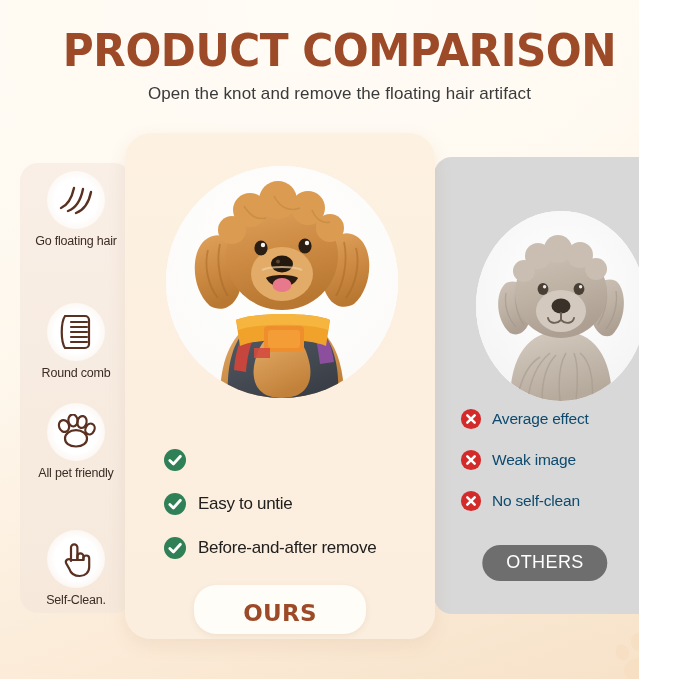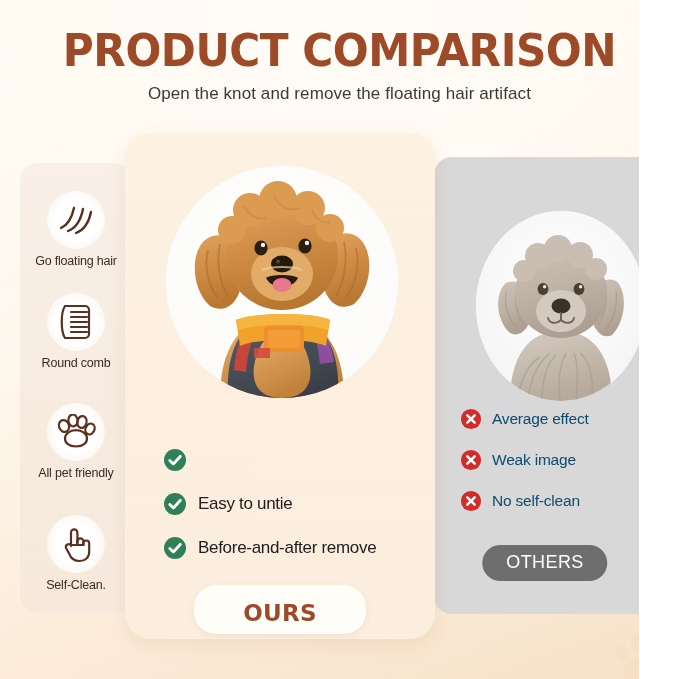--- a/index.html
+++ b/index.html
@@ -241,32 +241,32 @@
     <div class="pad" style="left:10px; top:30px; width:30px; height:25px;"></div>
   </div>
 
   <div id="header">
     <h1 id="title">PRODUCT COMPARISON</h1>
     <p id="subtitle">Open the knot and remove the floating hair artifact</p>
   </div>
 
   <div id="feature-rail">
 
-    <div class="feature" style="top:28px;text-align:center;">
+    <div class="feature" style="top:8px;text-align:center;">
       <div class="feature-icon-wrap">
         <svg width="40" height="34" viewBox="0 0 40 34" fill="none" stroke="#5A3020" stroke-width="2.4" stroke-linecap="round">
           <path d="M5 25 C 12 22, 16 14, 18 5"></path>
           <path d="M12 28 C 20 25, 25 16, 27 6"></path>
           <path d="M20 30 C 28 27, 33 19, 35 9"></path>
         </svg>
       </div>
       <div class="feature-label">Go floating hair</div>
     </div>
 
-    <div class="feature" style="top:130px;">
+    <div class="feature" style="top:140px;">
       <div class="feature-icon-wrap">
         <svg width="34" height="40" viewBox="0 0 34 40" fill="none" stroke="#5A3020" stroke-width="2.2" stroke-linecap="round">
           <path d="M6 4 h20 a4 4 0 0 1 4 4 v24 a4 4 0 0 1 -4 4 h-20 a6 18 0 0 1 0 -32 z"></path>
           <path d="M12 10 h16 M12 15 h16 M12 20 h16 M12 25 h16 M12 30 h16"></path>
         </svg>
       </div>
       <div class="feature-label">Round comb</div>
     </div>
 
     <div class="feature" style="top:240px;">
@@ -275,21 +275,21 @@
           <ellipse cx="8" cy="12" rx="5" ry="6" transform="rotate(-20 8 12)"></ellipse>
           <ellipse cx="17" cy="6.5" rx="4.6" ry="6" transform="rotate(-6 17 6.5)"></ellipse>
           <ellipse cx="26" cy="8" rx="4.6" ry="6" transform="rotate(12 26 8)"></ellipse>
           <ellipse cx="34" cy="15" rx="4.4" ry="5.6" transform="rotate(26 34 15)"></ellipse>
           <path d="M20 32.5 c-7 0 -11 -3.4 -11 -8 0 -4.6 4.6 -8.4 11 -8.4 6.4 0 11 3.8 11 8.4 0 4.6 -4 8 -11 8 z"></path>
         </svg>
       </div>
       <div class="feature-label">All pet friendly</div>
     </div>
 
-    <div class="feature" style="top:352px;">
+    <div class="feature" style="top:367px;">
       <div class="feature-icon-wrap">
         <svg width="36" height="38" viewBox="0 0 36 38" fill="none" stroke="#5A3020" stroke-width="2.2" stroke-linecap="round" stroke-linejoin="round">
           <path d="M13 21 V7.5 a3.2 3.2 0 0 1 6.4 0 V19"></path>
           <path d="M19.4 19 v-2.6 a3 3 0 0 1 6 0 V20"></path>
           <path d="M25.4 20 v-1.6 a2.9 2.9 0 0 1 5.8 0 v8.6 c0 5.4 -4 9 -9.4 9 -5.6 0 -9.2 -3 -10.6 -7.4 L8 23 a3 3 0 0 1 5 -3 z"></path>
         </svg>
       </div>
       <div class="feature-label">Self-Clean.</div>
     </div>
   </div>

